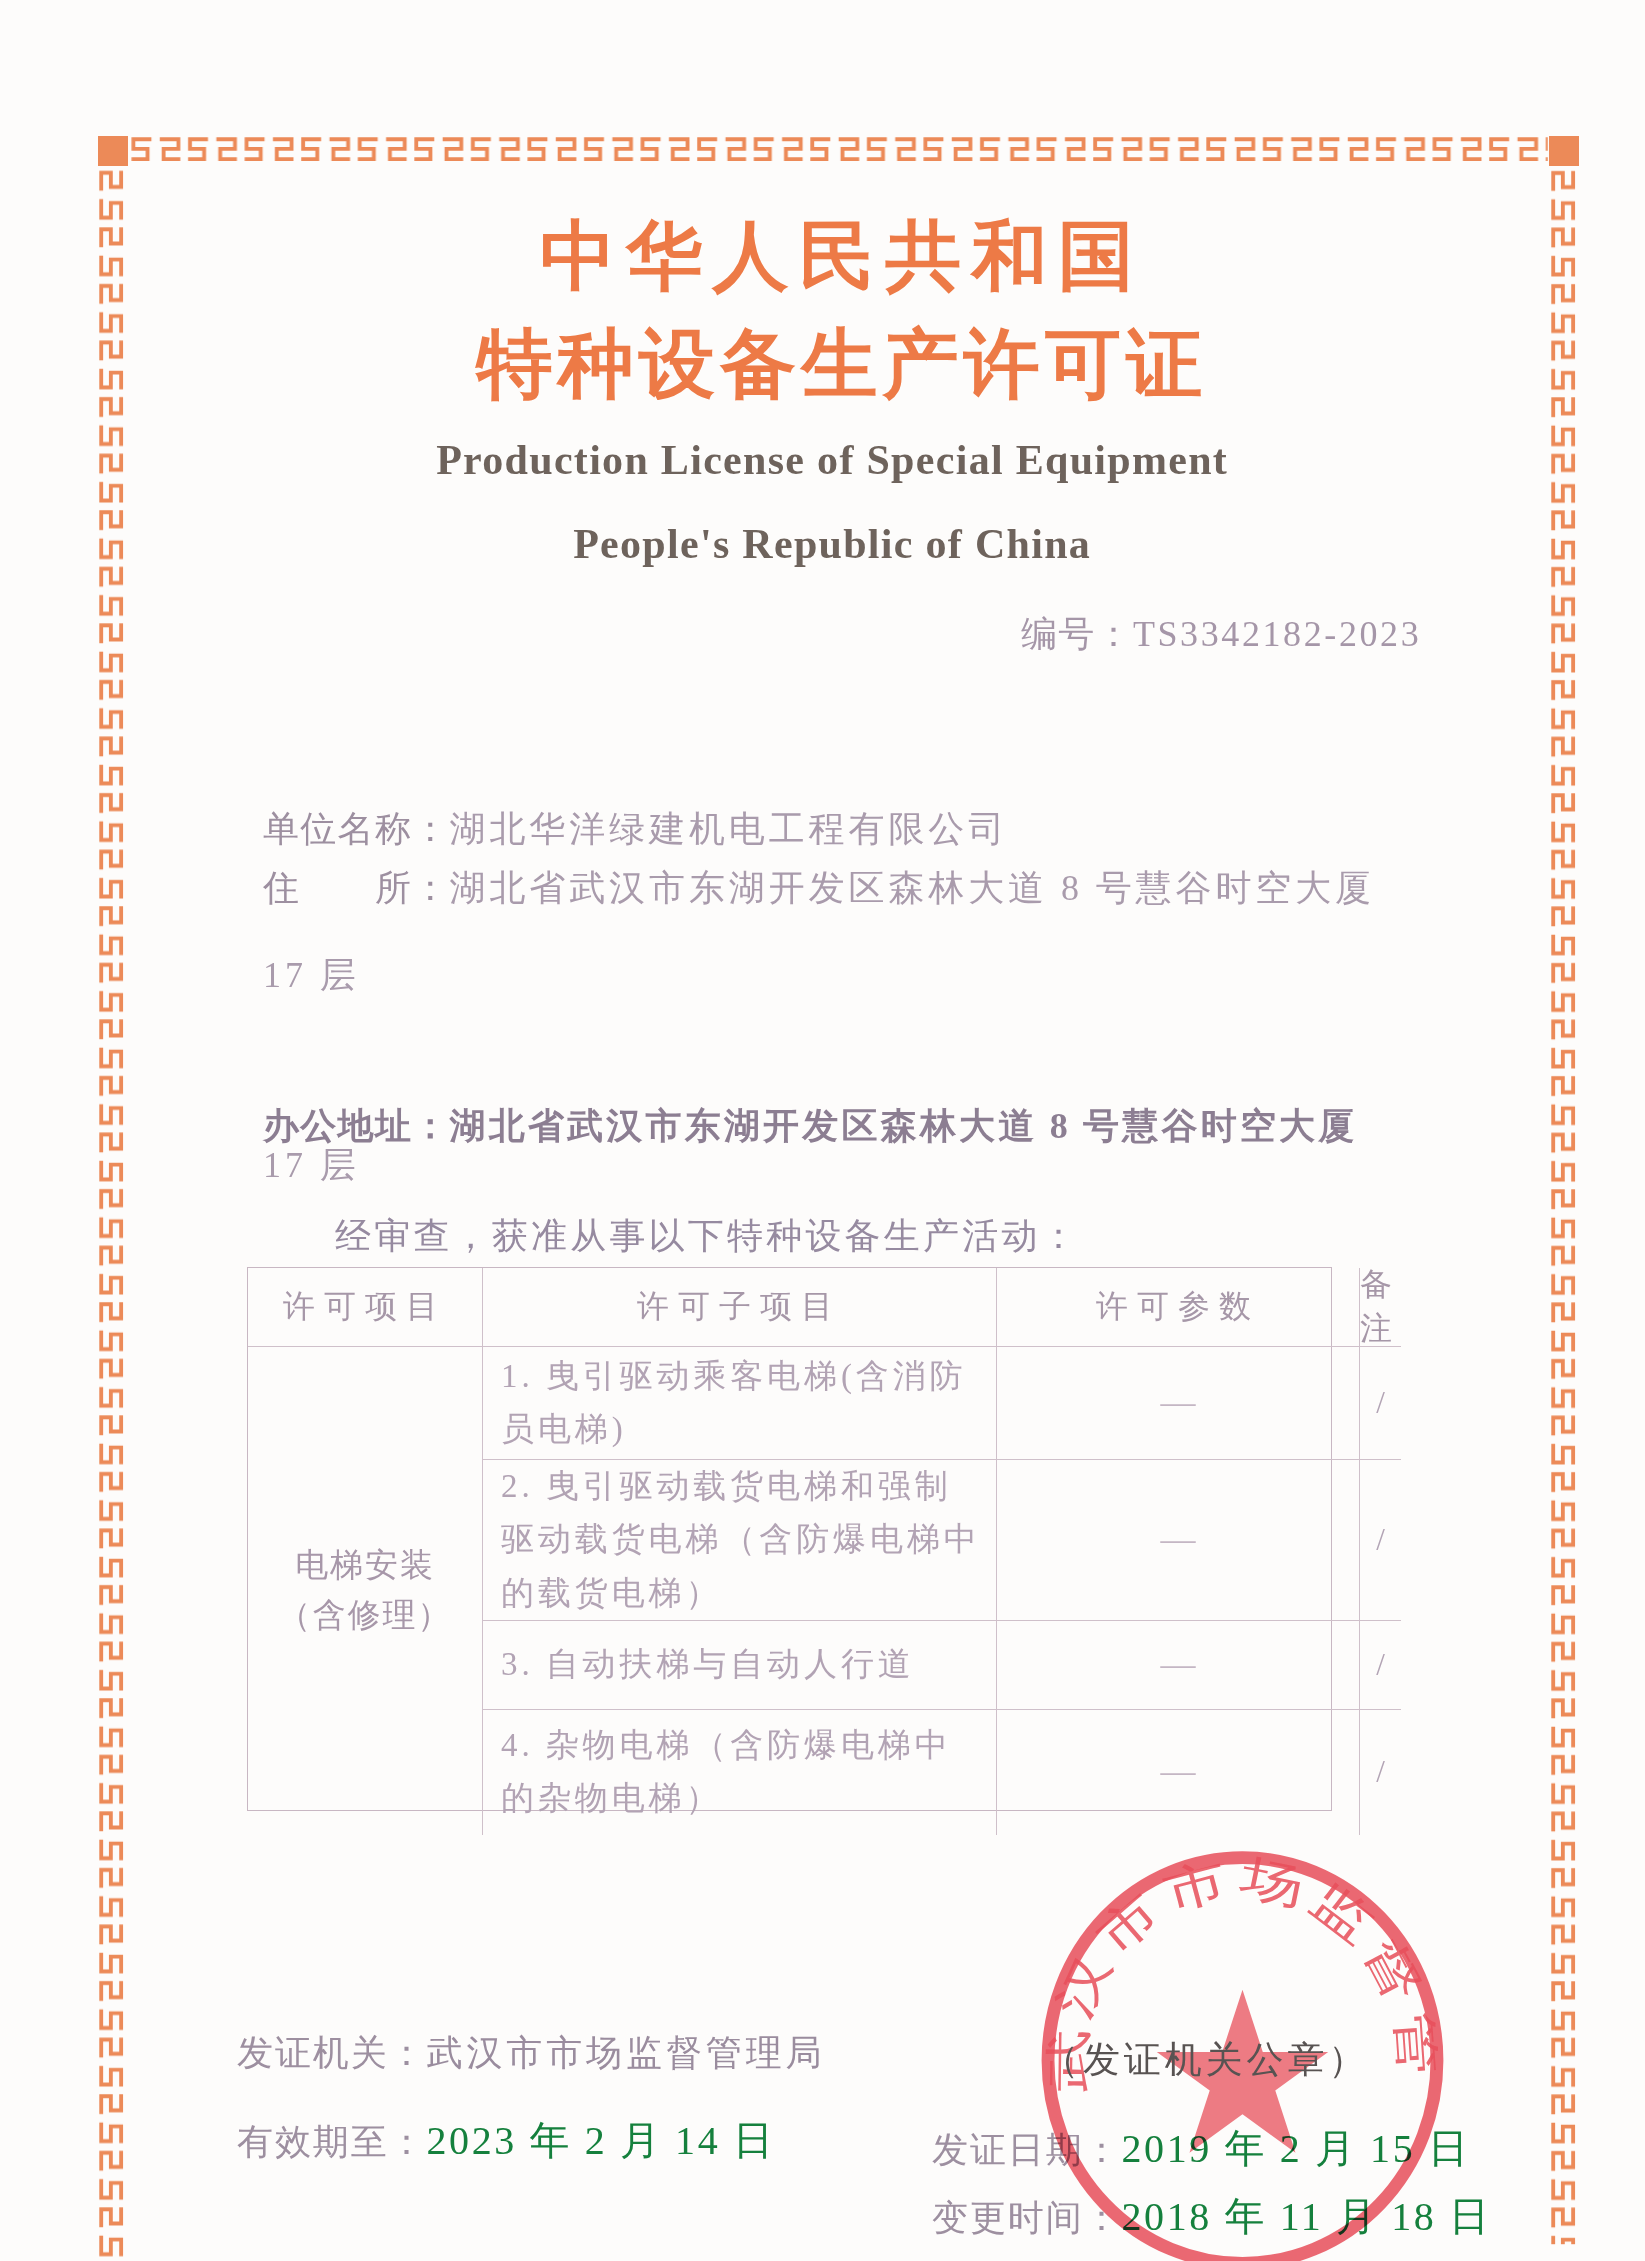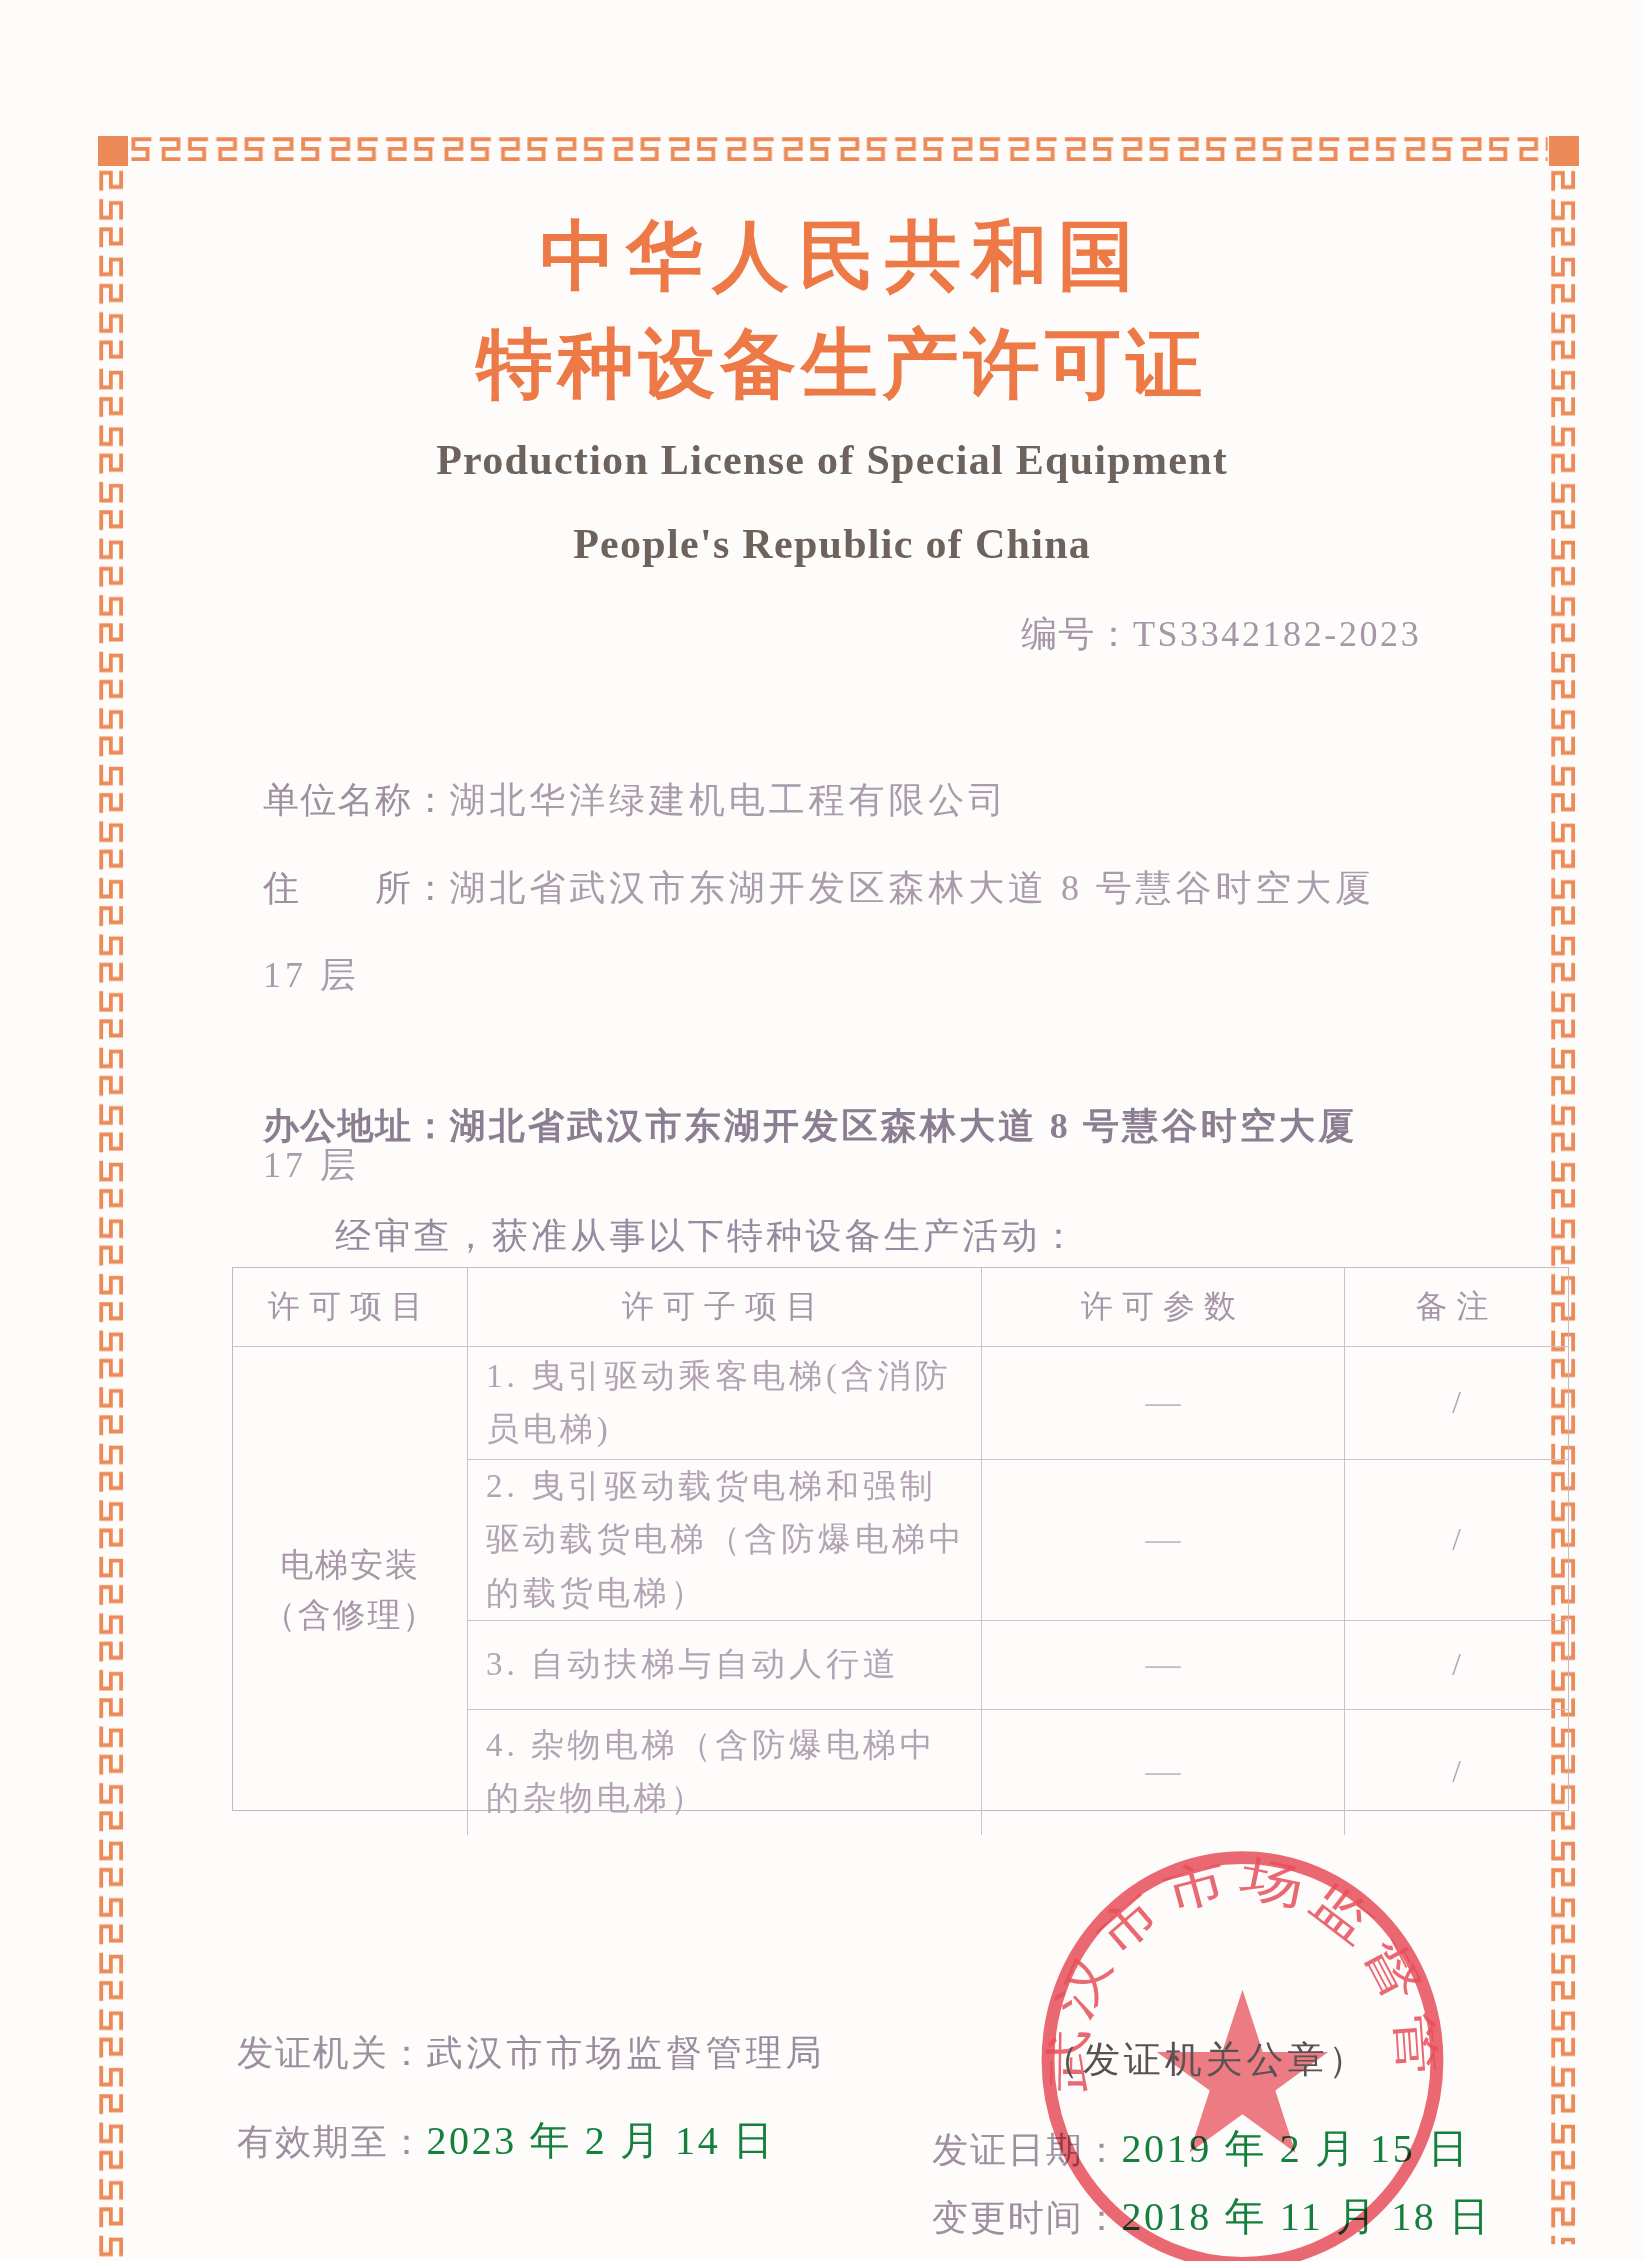--- a/index.html
+++ b/index.html
@@ -34,33 +34,33 @@
     font-size:36px;color:#a596a8;letter-spacing:1.3px;
   }
   .serial-line .val{letter-spacing:2.6px;}
   
   .field{
     position:absolute;left:263px;right:142px;
     font-size:36px;color:#9d8fa0;line-height:1.35;
     letter-spacing:1.3px;white-space:nowrap;
   }
   .field .val{letter-spacing:3.9px;color:#a99bac;}
-  #field-company{top:776px;}
+  #field-company{top:805px;}
   #field-residence{top:864px;}
   #field-residence-2{top:951px;}
   #field-office{top:1102px;color:#8c7e92;font-weight:bold;}
   #field-office .val{color:#8c7e92;letter-spacing:3.2px;}
   #field-office-2{top:1141px;}
   #approval-note{
     position:absolute;top:1212px;left:335px;
     font-size:36px;color:#968aa0;letter-spacing:3.2px;
   }
   
   #license-table{
-    position:absolute;left:232px;top:1267px;width:1337px;height:544px;
+    position:absolute;left:247px;top:1267px;width:1085px;height:544px;
     display:grid;
     grid-template-columns:234px 514px 363px 1fr;
     grid-template-rows:78px 113px 161px 89px 1fr;
     border:1.9px solid #c8b7c3;
     box-sizing:border-box;
     color:#ab9cae;
   }
   .cell{box-sizing:border-box;display:flex;align-items:center;}
   .cell.bl{border-left:1.3px solid #cfc0ca;}
   .cell.bt{border-top:1.3px solid #cfc0ca;}

